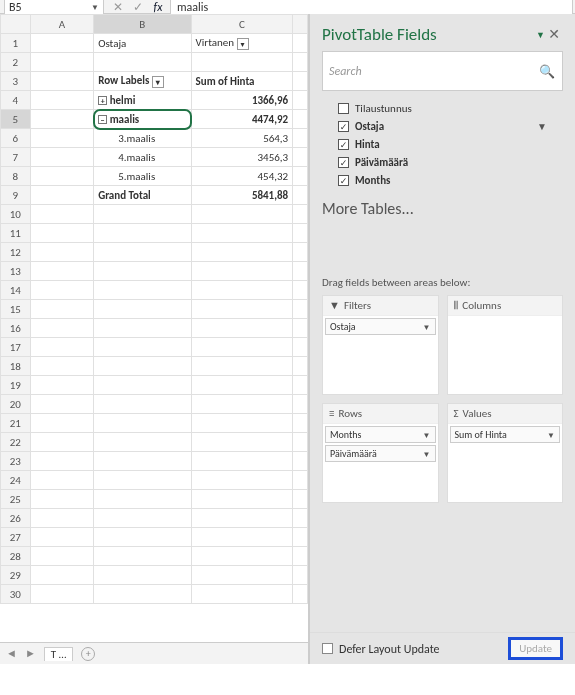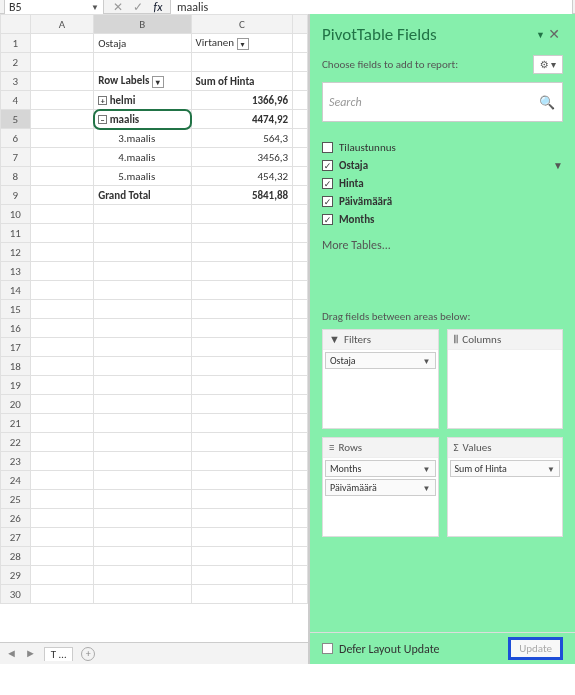--- a/index.html
+++ b/index.html
@@ -55,21 +55,21 @@
     height: 650px;
   }
   .sheet-area {
     width: 308px;
     display: flex;
     flex-direction: column;
   }
   .task-pane {
     flex: 1;
     border-left: 2px solid #ccc;
-    background: #86efac;
+    background: #e5e5e5;
     display: flex;
     flex-direction: column;
   }
   
   .grid {
     flex: 1;
     overflow: hidden;
     position: relative;
     background: #fff;
   }
@@ -138,32 +138,32 @@
     color:#555; font-size: 11px;
   }
   .gear { border:1px solid #ccc; background:#fff; padding:2px 6px; font-size:10px; }
   .search-box {
     margin: 0 12px 8px; height: 40px;
     border: 1px solid #ccc; background:#fff;
     display:flex; align-items:center; padding:0 6px;
     color:#999; font-style: italic;
   }
   .search-box .mag { margin-left:auto; color:#0072c6; font-style: normal; font-size:13px; }
-  .field-list { padding: 0 12px; margin-top: 8px; }
+  .field-list { padding: 0 28px; }
   .field-item {
     display:flex; align-items:center; height:18px; font-size:11px;
     gap:6px;
   }
   .field-item .cb {
     width:11px; height:11px; border:1px solid #555; background:#fff;
     display:flex;align-items:center;justify-content:center;font-size:9px;color:#333;
   }
   .field-item.bold .lbl { font-weight: bold; }
   .field-item .filter-ico { margin-left:auto; font-size:10px; color:#555; }
-  .more-tables { padding: 10px 12px 0; color:#555; font-size:12px; }
+  .more-tables { padding: 10px 12px 0; color:#555; font-size:16px; }
   .areas-label { padding: 8px 12px 6px; color:#555; font-size:11px; }
   .areas {
     display:grid; grid-template-columns: 1fr 1fr;
     gap: 8px; padding: 0 12px;
   }
   .area-box {
     background:#fff; border:1px solid #ddd;
     height: 100px; display:flex; flex-direction:column;
   }
   .area-hdr {
@@ -439,24 +439,20 @@
       <div class="spacer-flex"></div>
     </div>
   </div>
 
   <div class="task-pane">
     <div class="tp-header">
       <span class="tp-title">PivotTable Fields</span>
       <span class="tp-title-arrow">▼</span>
       <span class="tp-close">✕</span>
     </div>
-    <div class="tp-sub">
-      <span>Choose fields to add to report:</span>
-      <span class="gear">⚙ ▾</span>
-    </div>
     <div class="search-box">
       <span>Search</span>
       <span class="mag">🔍</span>
     </div>
     <div class="field-list">
       <div class="field-item">
           <span class="cb"></span>
           <span class="lbl">Tilaustunnus</span>
         </div>
       <div class="field-item bold">

